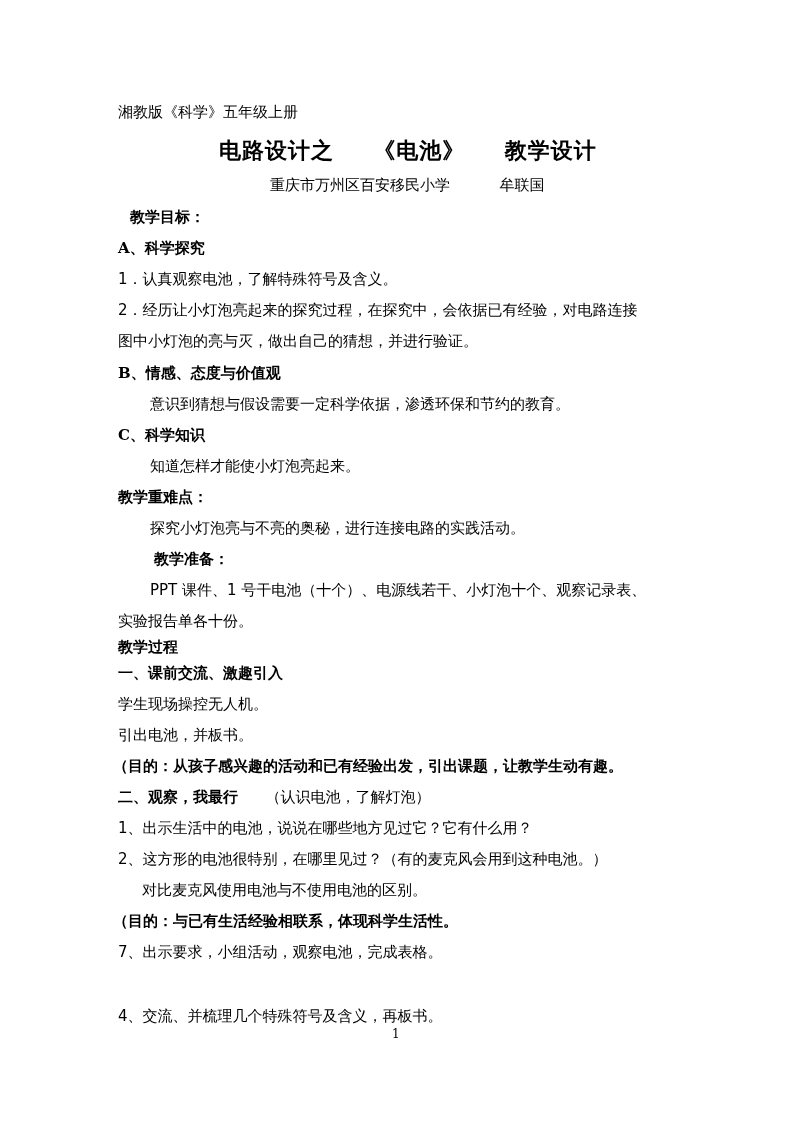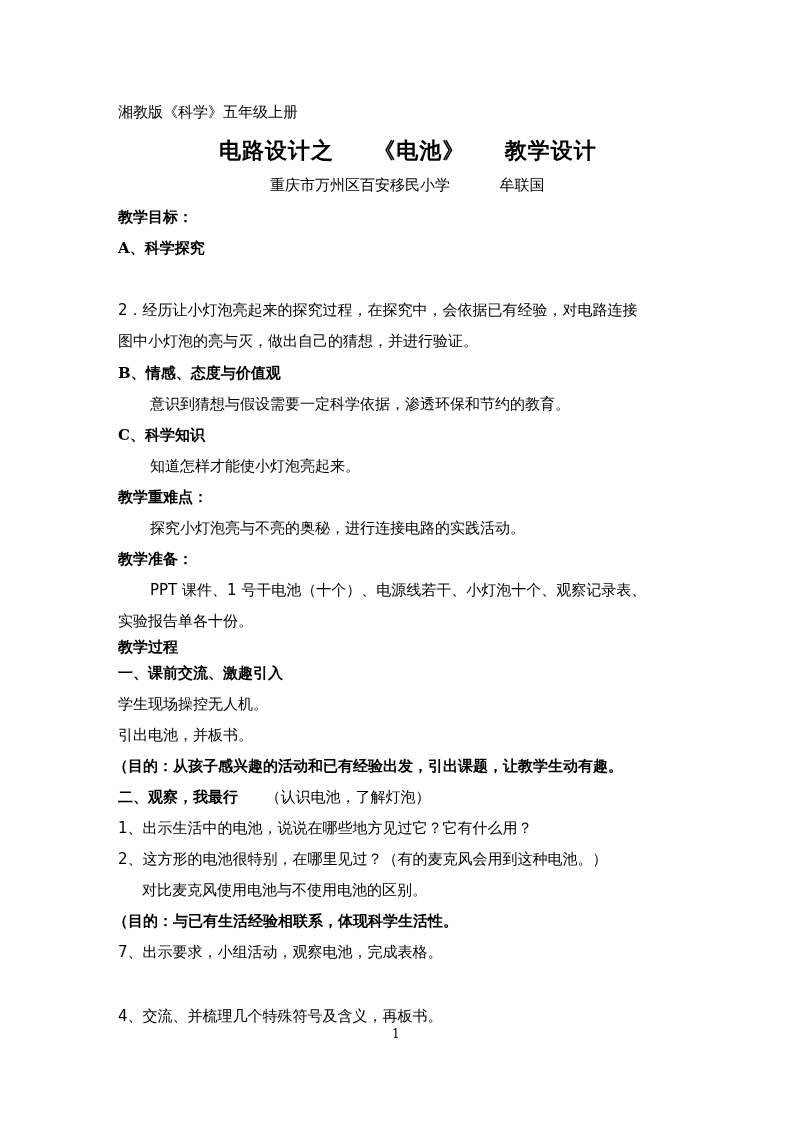--- a/index.html
+++ b/index.html
@@ -66,35 +66,36 @@
     <span style="display:inline-block; width:22px;"></span>
     <span>教学设计</span>
   </div>
 
   <div class="line" style="left:270px; top:175px;">
     <span>重庆市万州区百安移民小学</span>
     <span style="display:inline-block; width:40px;"></span>
     <span>牟联国</span>
   </div>
 
-  <div class="line left bold" style="top:207px;">教学目标：</div>
+  <div class="line left bold" style="top:207px;margin-left:12px;">教学目标：</div>
   <div class="line left bold" style="top:238px;">A、科学探究</div>
+  <div class="line left" style="top:269px;">1．认真观察电池，了解特殊符号及含义。</div>
   <div class="line left" style="top:300px;">2．经历让小灯泡亮起来的探究过程，在探究中，会依据已有经验，对电路连接</div>
   <div class="line left" style="top:331px;">图中小灯泡的亮与灭，做出自己的猜想，并进行验证。</div>
 
   <div class="line left bold" style="top:363px;">B、情感、态度与价值观</div>
   <div class="line indent" style="top:394px;">意识到猜想与假设需要一定科学依据，渗透环保和节约的教育。</div>
 
   <div class="line left bold" style="top:425px;">C、科学知识</div>
   <div class="line indent" style="top:456px;">知道怎样才能使小灯泡亮起来。</div>
 
   <div class="line left bold" style="top:487px;">教学重难点：</div>
   <div class="line indent" style="top:518px;">探究小灯泡亮与不亮的奥秘，进行连接电路的实践活动。</div>
 
-  <div class="line left bold" style="top:549px;">教学准备：</div>
+  <div class="line left bold" style="top:549px;margin-left:36px;">教学准备：</div>
   <div class="line indent" style="top:580px;">PPT 课件、1 号干电池（十个）、电源线若干、小灯泡十个、观察记录表、</div>
   <div class="line left" style="top:611px;">实验报告单各十份。</div>
 
   <div class="line left bold" style="top:637px;">教学过程</div>
   <div class="line left bold" style="top:663px;text-align:right;">一、课前交流、激趣引入</div>
   <div class="line left" style="top:694px;">学生现场操控无人机。</div>
   <div class="line left" style="top:725px;">引出电池，并板书。</div>
   <div class="line bold" style="left:113px; top:756px;">（目的：从孩子感兴趣的活动和已有经验出发，引出课题，让教学生动有趣。</div>
 
   <div class="line left" style="top:787px;">

